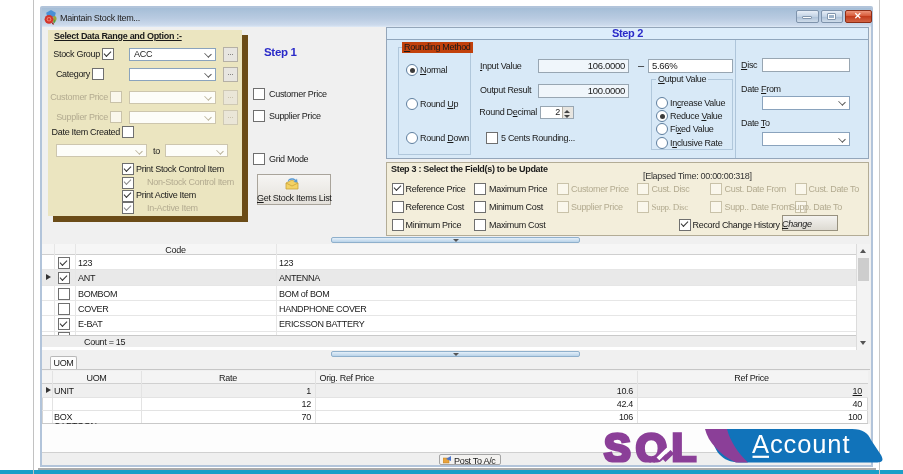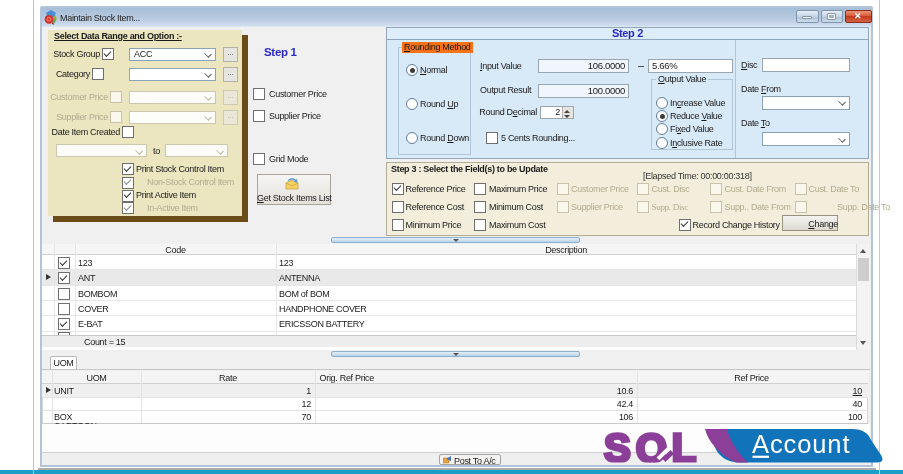--- a/index.html
+++ b/index.html
@@ -123,21 +123,21 @@
  </svg>
  <div class="lbl" style="left:257px;top:193px;width:74px;text-align:center;"><u>G</u>et Stock Items List</div>
 
  <div class="abs" style="left:386px;top:27px;width:483px;height:132px;box-sizing:border-box;
    background:#d8e9f7;border:1px solid #94a6ba;"></div>
  <div class="abs" style="left:387px;top:28px;width:481px;height:12px;background:#ddedfb;border-bottom:1px solid #90a6bd;box-sizing:border-box;"></div>
  <div class="lbl" style="left:387px;top:28px;width:481px;text-align:center;font-size:11px;font-weight:bold;color:#2a2ac8;line-height:11px;">Step 2</div>
  <div class="abs" style="left:735px;top:40px;width:1px;height:118px;background:#aec5da;"></div>
 
  <div class="abs" style="left:398px;top:47px;width:73px;height:108px;border:1px solid #b0c7db;box-sizing:border-box;"></div>
- <div class="lbl" style="left:402px;top:42px;background:#f97316;padding:0 2px;"><u>R</u>ounding Method</div>
+ <div class="lbl" style="left:402px;top:42px;background:#c2410c;padding:0 2px;"><u>R</u>ounding Method</div>
  <div class="rd sel" style="left:406px;top:64px;"></div>
  <div class="lbl" style="left:420px;top:65px;"><u>N</u>ormal</div>
  <div class="rd" style="left:406px;top:98px;"></div>
  <div class="lbl" style="left:420px;top:99px;">Round <u>U</u>p</div>
  <div class="rd" style="left:406px;top:131.5px;"></div>
  <div class="lbl" style="left:420px;top:132.5px;">Round <u>D</u>own</div>
 
  <div class="lbl" style="left:480px;top:61px;"><u>I</u>nput Value</div>
  <div class="tb" style="left:538px;top:59px;width:86px;height:12px;text-align:right;padding-right:3px;background:#f0f6fb;">106.0000</div>
  <div class="lbl" style="left:480px;top:85px;">Output Result</div>
@@ -194,40 +194,39 @@
  <div class="lbl" style="left:405.5px;top:201.5px;">Reference Cost</div>
  <div class="cb" style="left:474px;top:200.5px;"></div>
  <div class="lbl" style="left:489px;top:201.5px;">Minimum Cost</div>
  <div class="cb dis" style="left:556.5px;top:200.5px;"></div>
  <div class="lbl gray" style="left:571px;top:201.5px;">Supplier Price</div>
  <div class="cb dis" style="left:636.5px;top:200.5px;"></div>
  <div class="lbl gray" style="left:651.5px;top:201.5px;font-family:Liberation Serif, serif;">Supp. Disc</div>
  <div class="cb dis" style="left:710px;top:200.5px;"></div>
  <div class="lbl gray" style="left:724.5px;top:201.5px;">Supp.. Date From</div>
  <div class="cb dis" style="left:794.5px;top:200.5px;"></div>
- <div class="lbl gray" style="left:837px;top:201.5px;text-align:center;">Supp. Date To</div>
+ <div class="lbl gray" style="left:789px;top:201.5px;text-align:center;">Supp. Date To</div>
 
  <div class="cb" style="left:391.5px;top:218.5px;"></div>
  <div class="lbl" style="left:405.5px;top:219.5px;">Minimum Price</div>
  <div class="cb" style="left:474px;top:218.5px;"></div>
  <div class="lbl" style="left:489px;top:219.5px;">Maximum Cost</div>
  <div class="cb chk" style="left:678.5px;top:218.5px;"></div>
  <div class="lbl" style="left:692.5px;top:219.5px;">Record Change History</div>
  <div class="abs" style="left:782px;top:215px;width:56px;height:15.5px;box-sizing:border-box;
    background:linear-gradient(#f4f3f0,#dddad2);border:1px solid #97917f;"></div>
- <div class="lbl" style="left:782px;top:218.5px;width:56px;text-align:right;"><u>C</u>hange</div>
+ <div class="lbl" style="left:782px;top:218.5px;width:56px;text-align:left;font-style:italic;"><u>C</u>hange</div>
 
  <div class="abs" style="left:331px;top:237px;width:249px;height:6px;box-sizing:border-box;border:1px solid #8fb0cc;border-radius:2px;
   background:linear-gradient(#e4eff9,#b9d3e9);"></div>
  <div class="abs" style="left:453px;top:238.5px;width:0;height:0;border-left:3px solid transparent;border-right:3px solid transparent;border-top:3px solid #555;"></div>
 
  <div class="abs" style="left:42px;top:244px;width:828px;height:106px;background:#fff;border-top:1px solid #c9c9c9;box-sizing:border-box;"></div>
  <div class="abs" style="left:42px;top:244px;width:828px;height:10.5px;background:#f6f6f6;border-bottom:1px solid #cfcfcf;box-sizing:border-box;"></div>
  <div class="lbl" style="left:75px;top:244.5px;width:201px;text-align:center;">Code</div>
- <div class="lbl" style="left:276px;top:244.5px;width:580px;text-align:center;">Description</div>
 
  <div class="abs" style="left:42px;top:269.6px;width:814px;height:15.3px;background:#e9e9e9;"></div>
 
  <div class="abs" style="left:42px;top:269.3px;width:814px;height:1px;background:#e6e6e6;"></div>
  <div class="abs" style="left:42px;top:284.6px;width:814px;height:1px;background:#e6e6e6;"></div>
  <div class="abs" style="left:42px;top:299.9px;width:814px;height:1px;background:#e6e6e6;"></div>
  <div class="abs" style="left:42px;top:315.2px;width:814px;height:1px;background:#e6e6e6;"></div>
  <div class="abs" style="left:42px;top:330.5px;width:814px;height:1px;background:#e6e6e6;"></div>
 
  <div class="abs" style="left:54px;top:244px;width:1px;height:90.5px;background:#e6e6e6;"></div>

